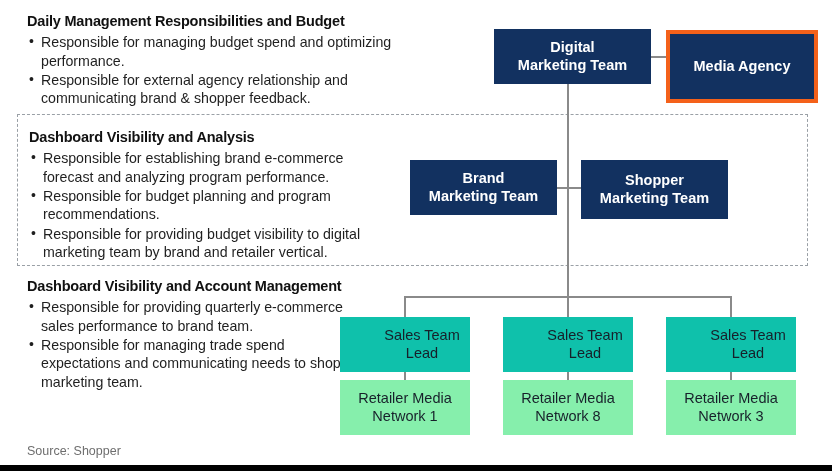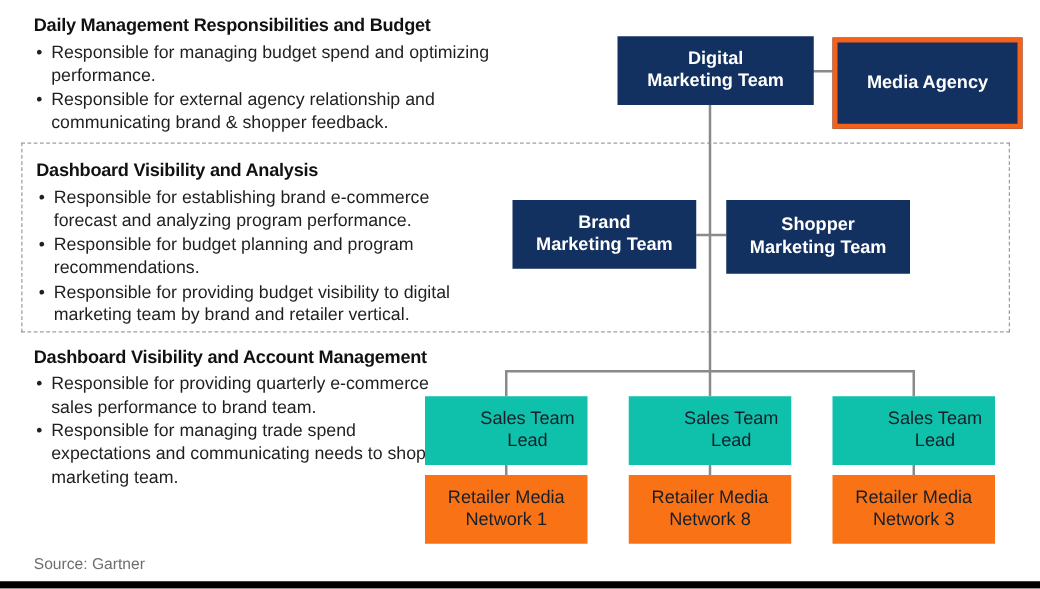--- a/index.html
+++ b/index.html
@@ -112,21 +112,21 @@
     border: 4px solid #F4611A;
   }
   .node-teal {
     background: #0FC1AB;
     color: #17202a;
     font-size: 14.5px;
     font-weight: normal;
     padding-left: 34px;
   }
   .node-blue {
-    background: #f97316;
+    background: #86efac;
     color: #17202a;
     font-size: 14.5px;
     font-weight: normal;
   }
 
   
   #node-digital   { left: 494px; top: 29px;  width: 157px; height: 55px; }
   #node-media     { left: 666px; top: 30px;  width: 152px; height: 73px; }
   #node-brand     { left: 410px; top: 160px; width: 147px; height: 55px; }
   #node-shopper   { left: 581px; top: 160px; width: 147px; height: 59px; }
@@ -259,16 +259,16 @@
       <span>Network 8</span>
     </div>
   </div>
   <div class="node node-blue" id="node-rmn-3">
     <div>
       <span>Retailer Media</span>
       <span>Network 3</span>
     </div>
   </div>
 
-  <div class="source-note">Source: Gartner</div>
+  <div class="source-note">Source: Shopper</div>
 
   <div class="bottom-rule"></div>
 </div>
 
 </body></html>

